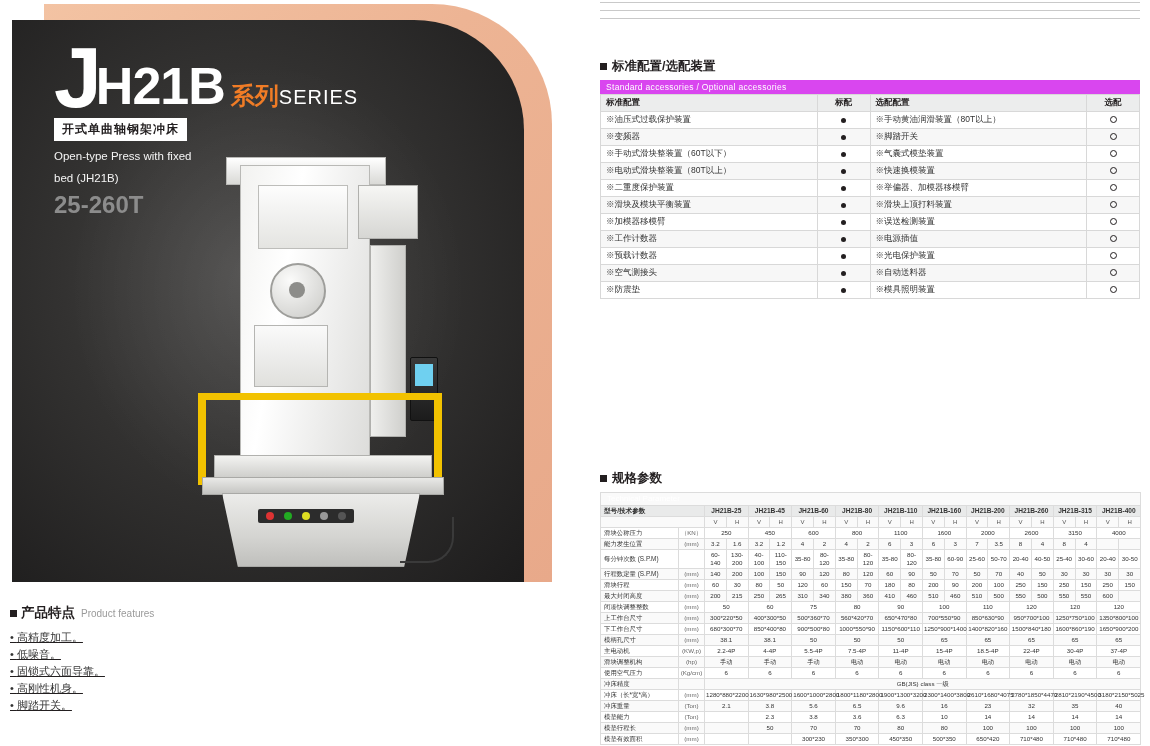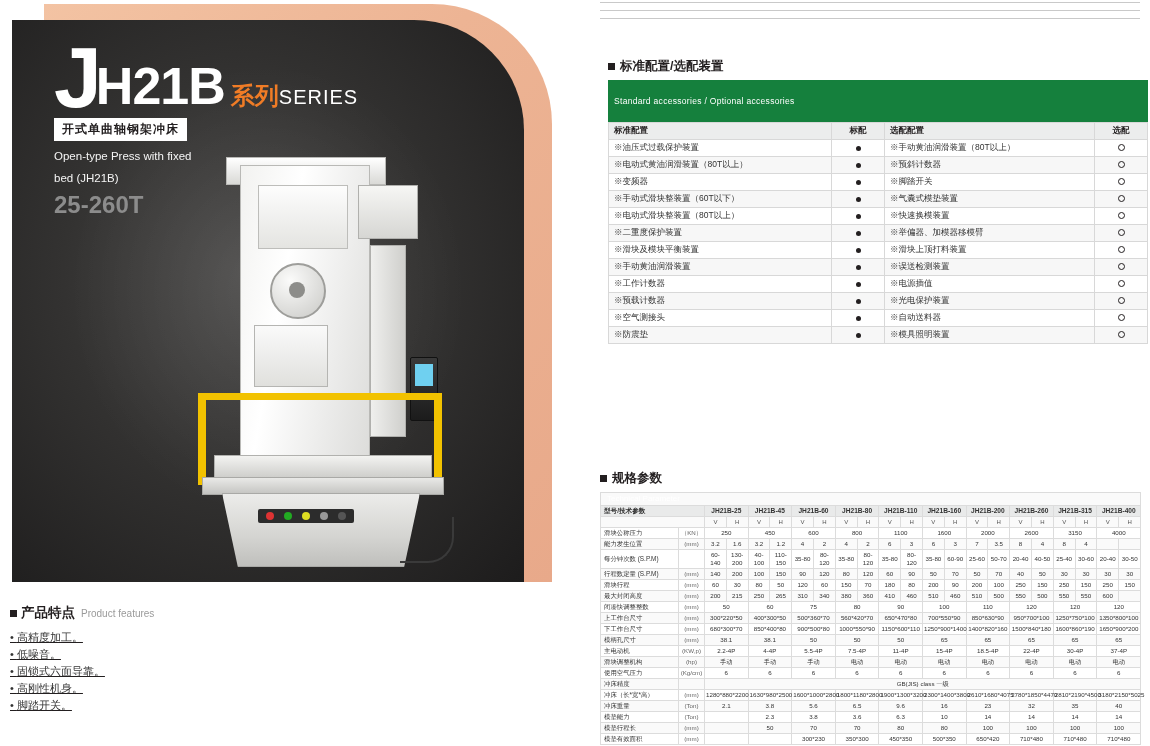--- a/index.html
+++ b/index.html
@@ -146,22 +146,22 @@
   
   .right{position:absolute;left:600px;top:0;width:540px;height:746px;}
   .toprule{position:absolute;left:0;top:2px;width:540px;}
   .toprule div{border-top:1px solid #c9c9c9;margin-bottom:7px;}
 
   .sec-head{font-size:12.5px;font-weight:bold;color:#231f20;margin:0 0 5px 0;}
   .sec-head .sq{display:inline-block;width:7px;height:7px;background:#231f20;margin-right:5px;}
 
   table{border-collapse:collapse;width:540px;padding-left:40px;}
   .tbl-band{
-    background:#15803d;color:#ffffff;font-size:8.5px;letter-spacing:.3px;
-    padding:16px 6px;
+    background:#d946ef;color:#ffffff;font-size:8.5px;letter-spacing:.3px;
+    padding:2px 6px;
   }
   .acc-tbl td,.acc-tbl th{
     border:1px solid #d8d8d8;font-size:8.5px;padding:2px 5px;color:#333;
   }
   .acc-tbl th{background:#eceded;font-weight:bold;color:#231f20;text-align:left;}
   .acc-tbl .ctr{text-align:center;width:42px;}
   .dot{display:inline-block;width:5px;height:5px;border-radius:50%;background:#231f20;}
   .ring{display:inline-block;width:5px;height:5px;border-radius:50%;border:1px solid #231f20;}
   .acc-tbl tr:nth-child(even) td{background:#f7f7f7;}
 
@@ -243,21 +243,21 @@
 </div>
 
 <div class="right">
 
   <div class="toprule">
     <div></div>
     <div></div>
     <div></div>
   </div>
 
-  <div style="position:absolute;left:8px;top:58px;width:540px;">
+  <div style="position:absolute;left:0;top:58px;width:540px;">
     <div class="sec-head">
       <span class="sq"></span><span>标准配置/选配装置</span>
     </div>
     <div class="tbl-band">Standard accessories / Optional accessories</div>
     <table class="acc-tbl">
       <thead>
         <tr>
           <th>标准配置</th>
           <th class="ctr">标配</th>
           <th>选配配置</th>
@@ -265,26 +265,20 @@
         </tr>
       </thead>
       <tbody>
         <tr>
             <td>※油压式过载保护装置</td>
             <td class="ctr"><span class="dot"></span></td>
             <td>※手动黄油润滑装置（80T以上）</td>
             <td class="ctr"><span class="ring"></span></td>
           </tr>
         <tr>
-            <td>※电动式黄油润滑装置（80T以上）</td>
-            <td class="ctr"><span class="dot"></span></td>
-            <td>※预斜计数器</td>
-            <td class="ctr"><span class="ring"></span></td>
-          </tr>
-        <tr>
             <td>※变频器</td>
             <td class="ctr"><span class="dot"></span></td>
             <td>※脚踏开关</td>
             <td class="ctr"><span class="ring"></span></td>
           </tr>
         <tr>
             <td>※手动式滑块整装置（60T以下）</td>
             <td class="ctr"><span class="dot"></span></td>
             <td>※气囊式模垫装置</td>
             <td class="ctr"><span class="ring"></span></td>
@@ -301,21 +295,21 @@
             <td>※举偏器、加模器移模臂</td>
             <td class="ctr"><span class="ring"></span></td>
           </tr>
         <tr>
             <td>※滑块及模块平衡装置</td>
             <td class="ctr"><span class="dot"></span></td>
             <td>※滑块上顶打料装置</td>
             <td class="ctr"><span class="ring"></span></td>
           </tr>
         <tr>
-            <td>※手动黄油润滑装置</td>
+            <td>※加模器移模臂</td>
             <td class="ctr"><span class="dot"></span></td>
             <td>※误送检测装置</td>
             <td class="ctr"><span class="ring"></span></td>
           </tr>
         <tr>
             <td>※工作计数器</td>
             <td class="ctr"><span class="dot"></span></td>
             <td>※电源插值</td>
             <td class="ctr"><span class="ring"></span></td>
           </tr>

